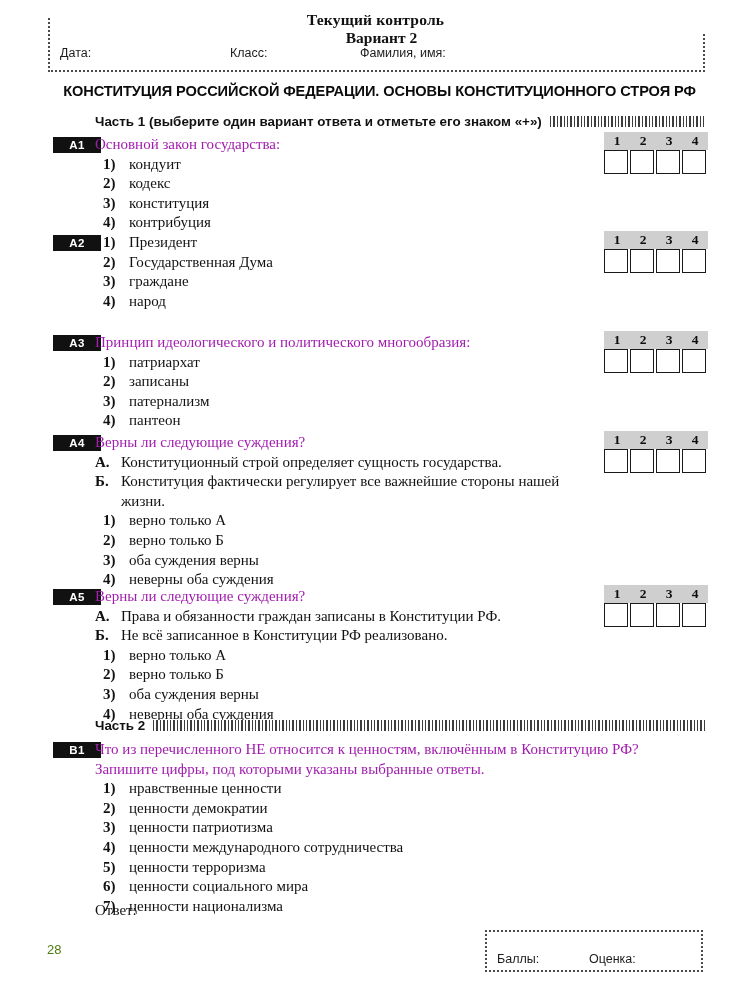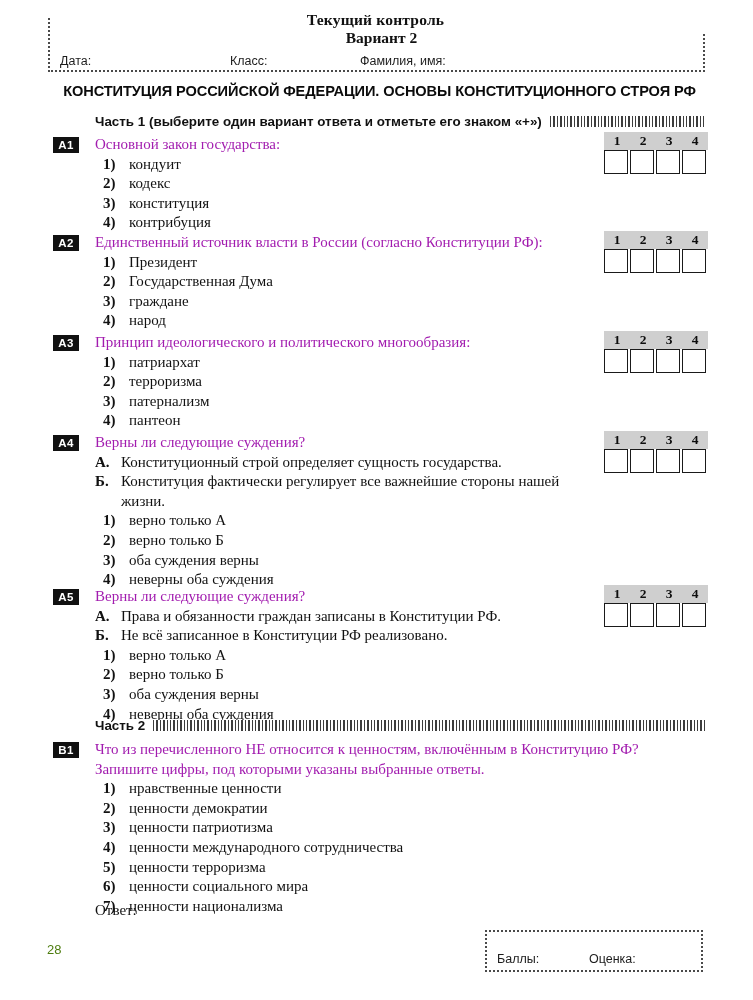--- a/index.html
+++ b/index.html
@@ -67,21 +67,21 @@
     background: #ffffff;
     padding-left: 6px;
   }
   .header-row-bottom {
     position: absolute;
     left: 10px;
     top: 26px;
     width: 640px;
     height: 22px;
     display: flex;
-    align-items: flex-end;
+    align-items: flex-start;
     font-family: "Liberation Sans", "DejaVu Sans", sans-serif;
     font-size: 12.5px;
     color: #1c1c1c;
   }
   .hdr-field { white-space: nowrap; }
   .hdr-f-date  { width: 170px; }
   .hdr-f-class { width: 130px; }
   .hdr-f-name  { width: 240px; }
 
   
@@ -119,21 +119,21 @@
       #3d3d3d 0px, #3d3d3d 1.3px,
       #ffffff 1.3px, #ffffff 3.4px);
   }
 
   
   .q-block { position: absolute; }
   .q-badge {
     position: absolute;
     left: 0px;
     top: 2px;
-    width: 26px;
+    width: 48px;
     height: 16px;
     background: #111111;
     color: #ffffff;
     font-family: "Liberation Sans", "DejaVu Sans", sans-serif;
     font-weight: bold;
     font-size: 11.5px;
     line-height: 16px;
     text-align: center;
     letter-spacing: 0.3px;
   }
@@ -324,21 +324,20 @@
       <div class="ans-box"></div>
       <div class="ans-box"></div>
       <div class="ans-box"></div>
       <div class="ans-box"></div>
     </div>
   </div>
 
   <div class="q-block" style="left:53px; top:233px; width:540px;">
     <div class="q-badge">A2</div>
     <div class="q-body">
-      <div class="q-stem">Единственный источник власти в России (согласно Конституции РФ):</div>
       <ul class="opt-list">
         <li class="opt-row">
           <span class="opt-num">1)</span>
           <span class="opt-text">Президент</span>
         </li>
         <li class="opt-row">
           <span class="opt-num">2)</span>
           <span class="opt-text">Государственная Дума</span>
         </li>
         <li class="opt-row">
@@ -371,21 +370,21 @@
     <div class="q-badge">A3</div>
     <div class="q-body">
       <div class="q-stem">Принцип идеологического и политического многообразия:</div>
       <ul class="opt-list">
         <li class="opt-row">
           <span class="opt-num">1)</span>
           <span class="opt-text">патриархат</span>
         </li>
         <li class="opt-row">
           <span class="opt-num">2)</span>
-          <span class="opt-text">терроризма</span>
+          <span class="opt-text">записаны</span>
         </li>
         <li class="opt-row">
           <span class="opt-num">3)</span>
           <span class="opt-text">патернализм</span>
         </li>
         <li class="opt-row">
           <span class="opt-num">4)</span>
           <span class="opt-text">пантеон</span>
         </li>
       </ul>

